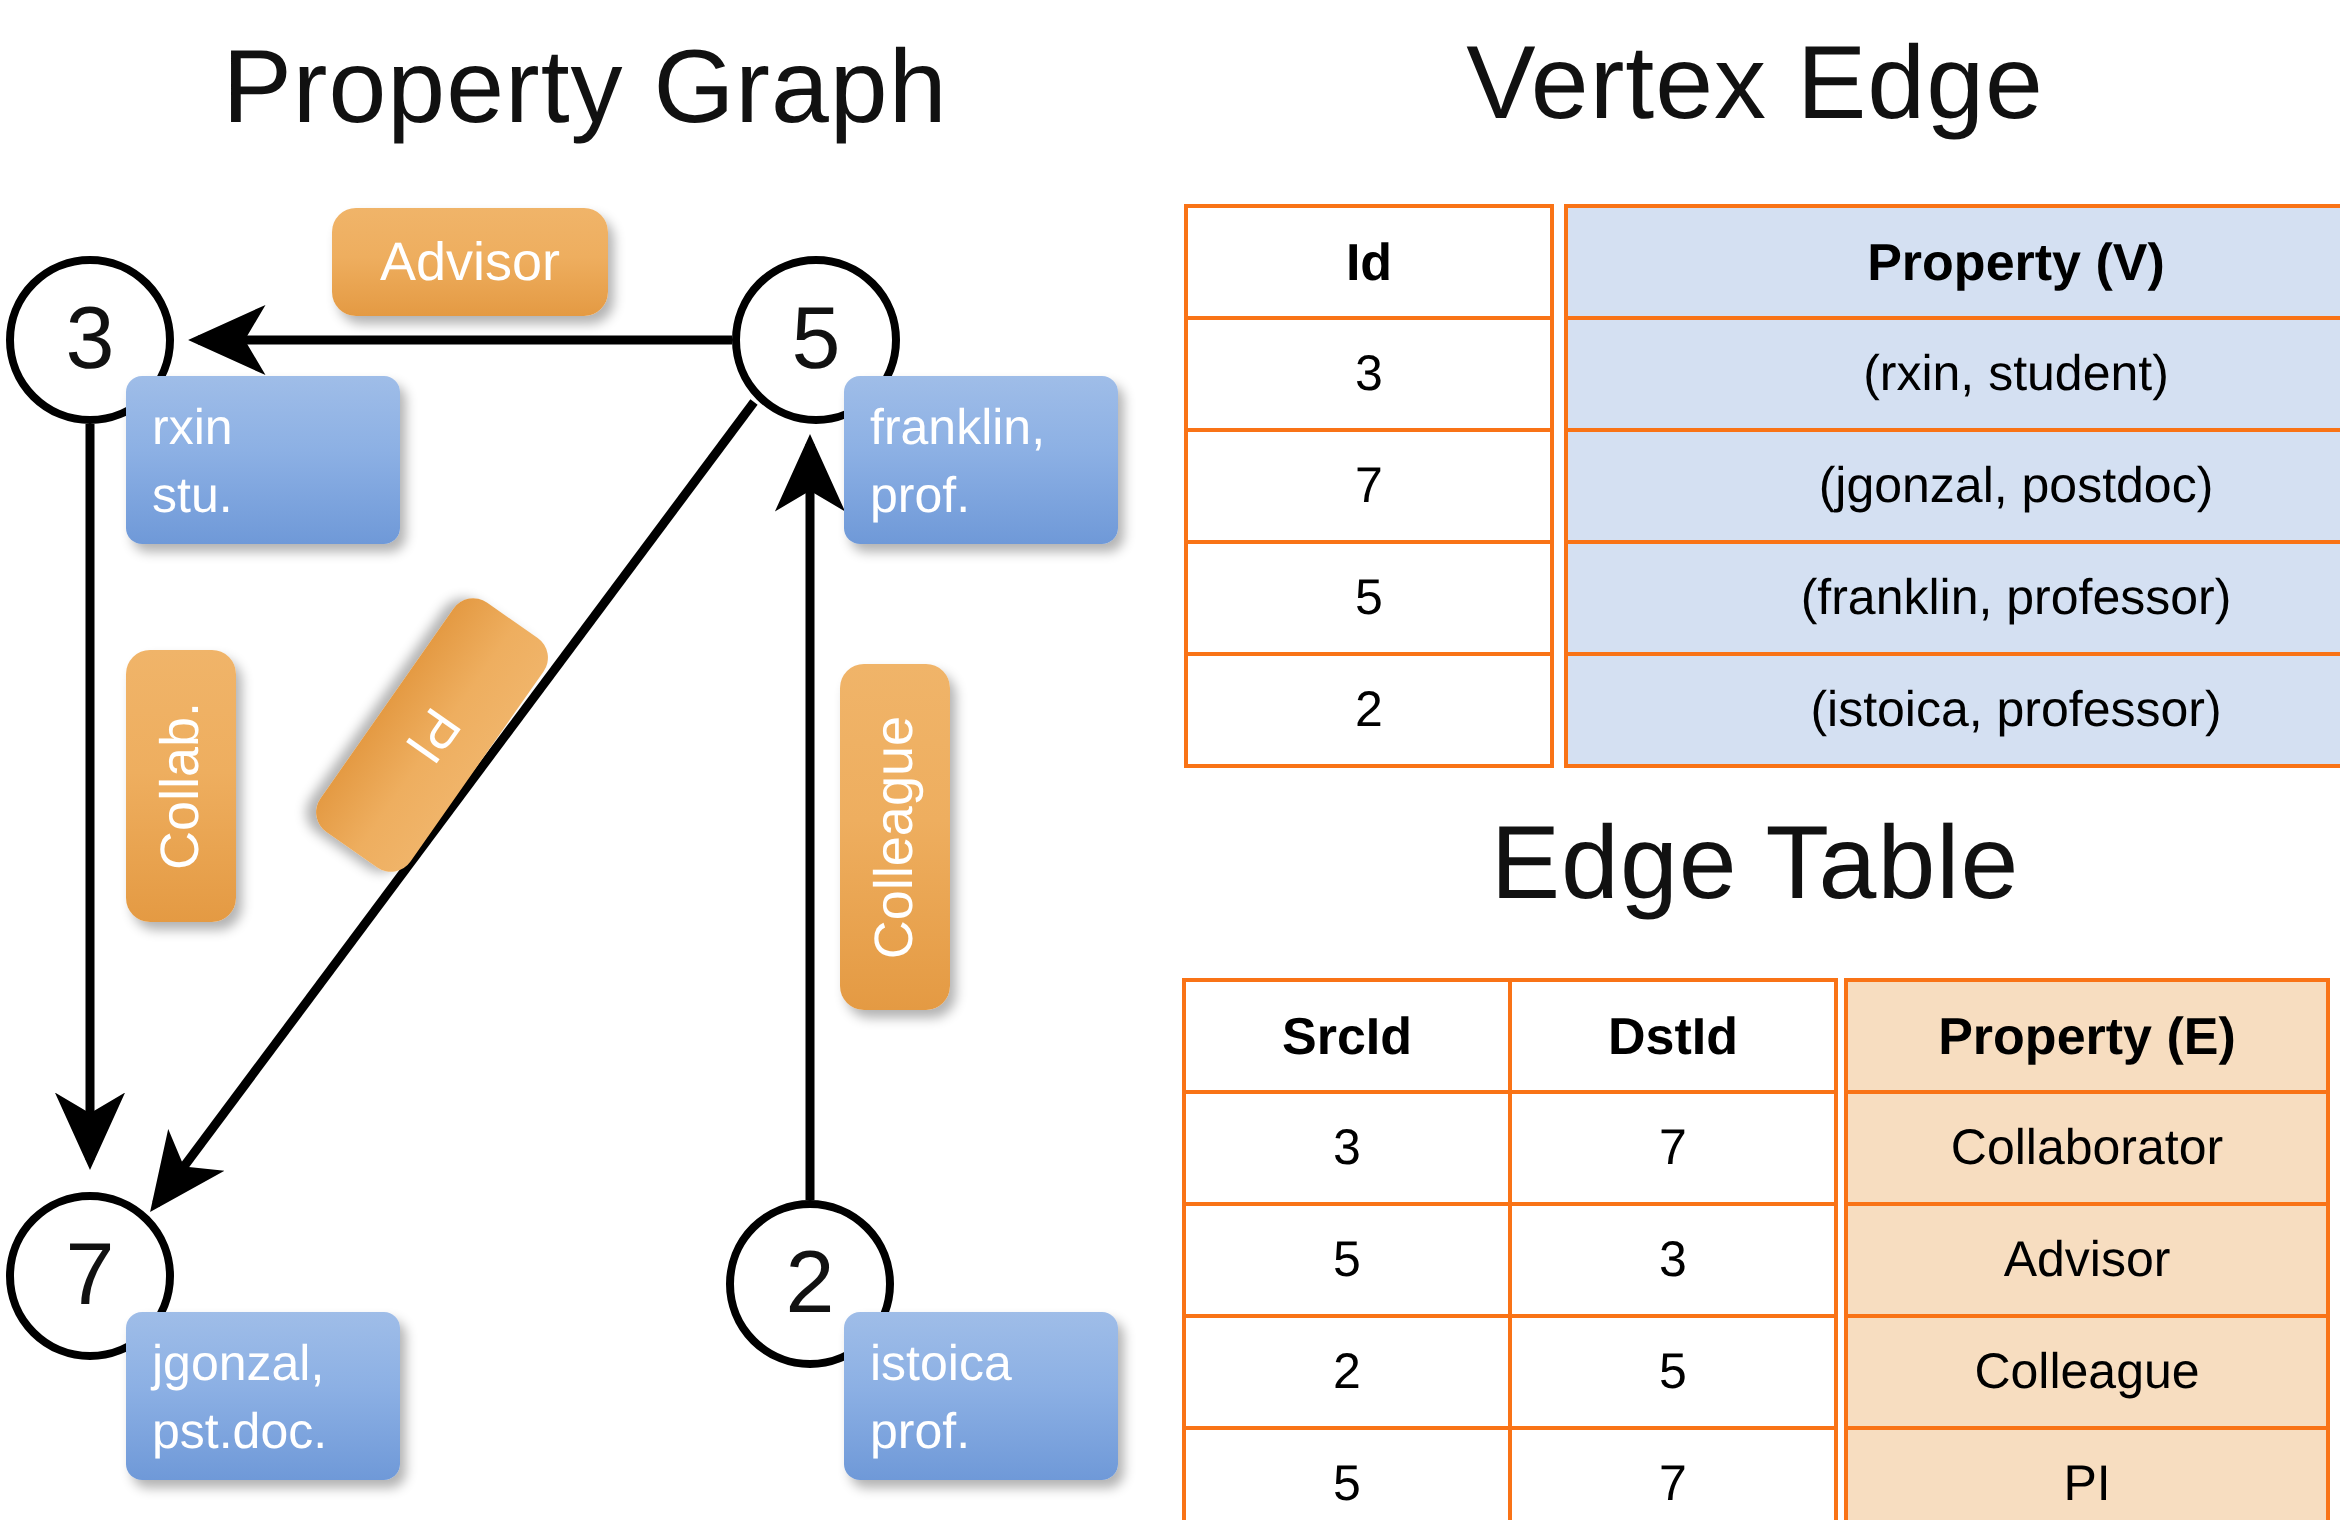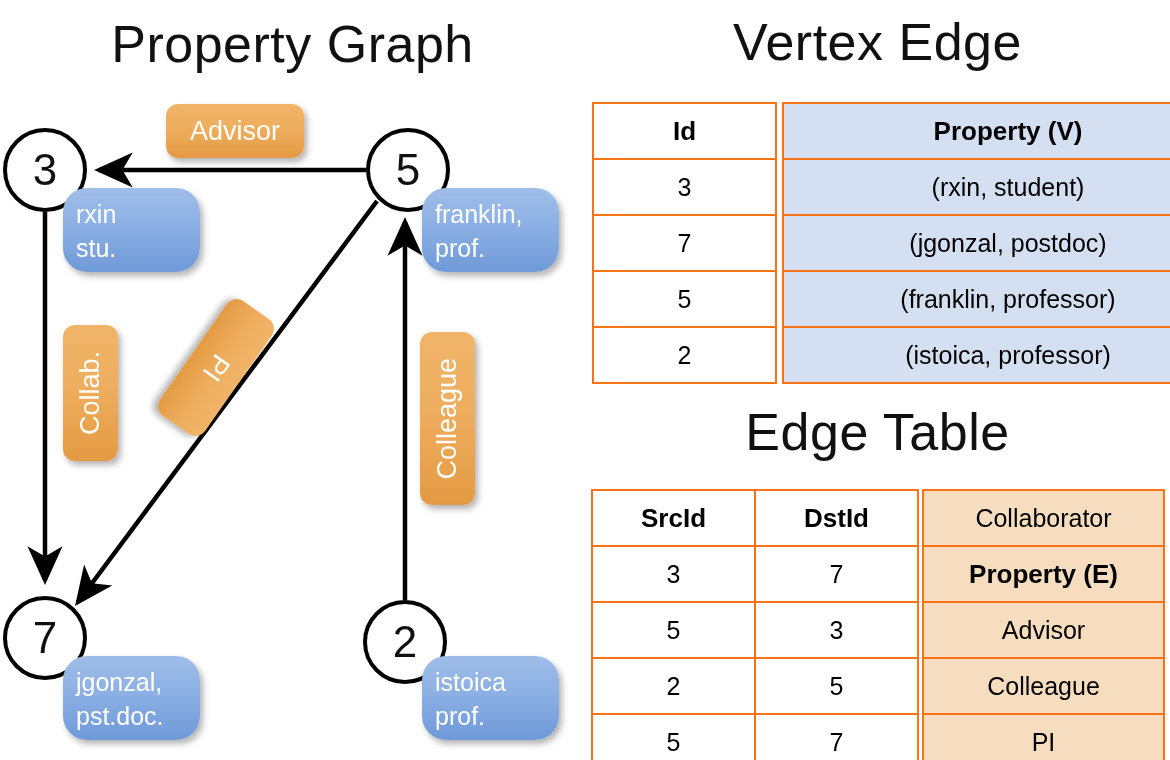--- a/index.html
+++ b/index.html
@@ -56,21 +56,21 @@
     font-family: "Liberation Sans", sans-serif;
     font-weight: 300;
     font-size: 44px;
     line-height: 1;
     color: #111;
   }
 
   .prop-box {
     position: absolute;
     box-sizing: border-box;
-    border-radius: 24px;
+    border-radius: 8px;
     background: linear-gradient(to bottom, #9fbde8 0%, #8cb0e4 45%, #6f99d8 100%);
     box-shadow: 3px 4px 6px rgba(0,0,0,0.30);
     color: #ffffff;
     font-family: "Liberation Sans", sans-serif;
     font-weight: 400;
     font-size: 25px;
     line-height: 1.35;
     padding: 10px 0 0 13px;
   }
 
@@ -272,26 +272,26 @@
   <tr>
     <td class="cell-plain">5</td>
     <td class="cell-plain">7</td>
   </tr>
 </tbody>
   </table>
 
 <table class="tbl" id="edge-prop-table">
   <tbody>
       <tr>
+    <th class="cell-e">Property (E)</th>
+  </tr>
+  <tr>
     <td class="cell-e">Collaborator</td>
   </tr>
   <tr>
-    <th class="cell-e">Property (E)</th>
-  </tr>
-  <tr>
     <td class="cell-e">Advisor</td>
   </tr>
   <tr>
     <td class="cell-e">Colleague</td>
   </tr>
   <tr>
     <td class="cell-e">PI</td>
   </tr>
 </tbody>
   </table>

